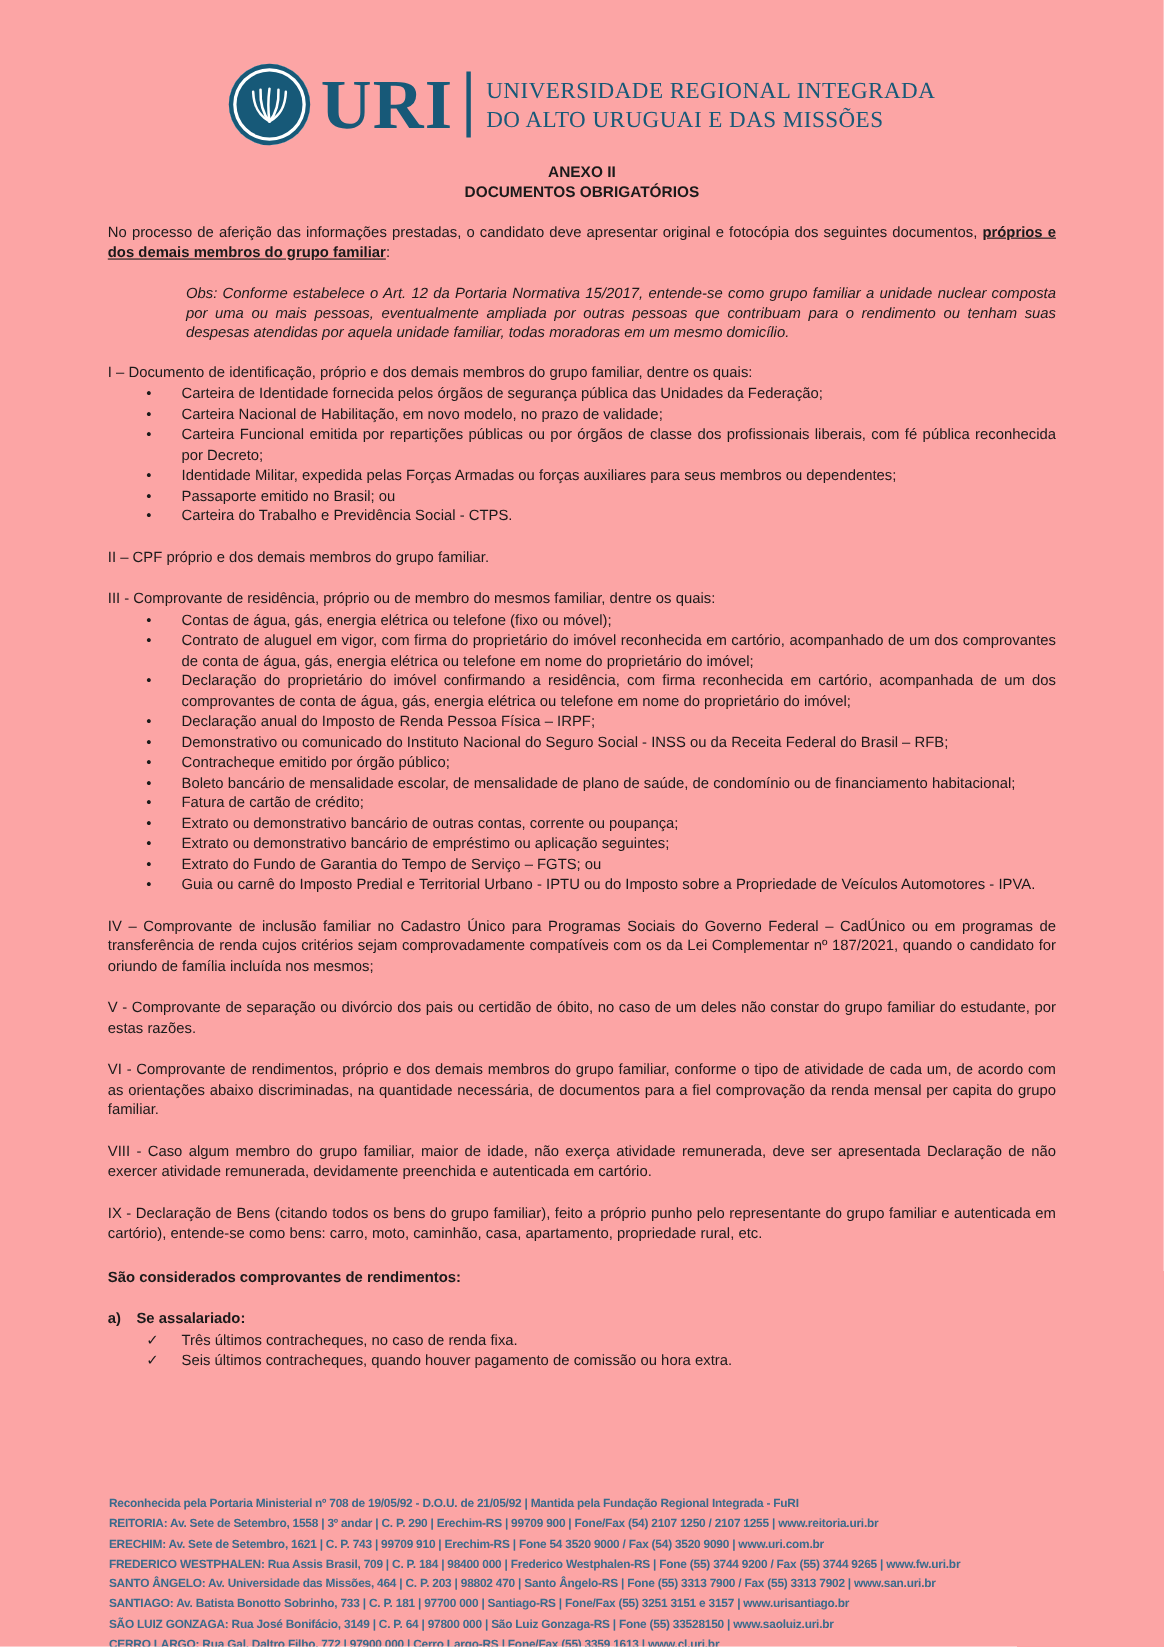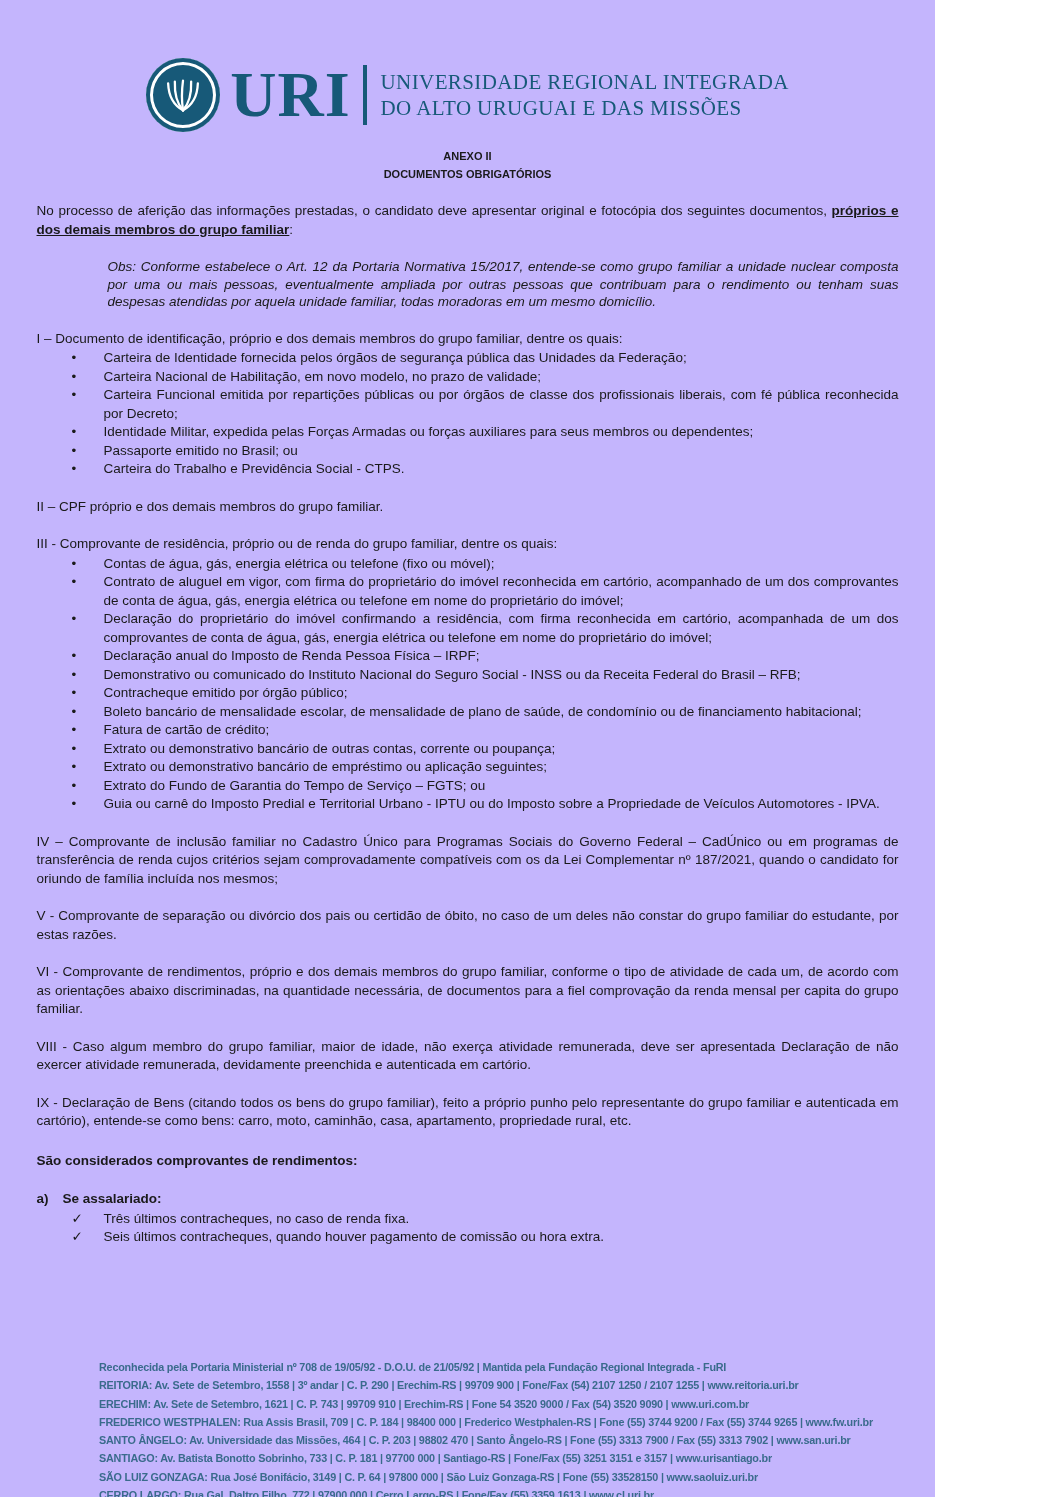--- a/index.html
+++ b/index.html
@@ -1,20 +1,20 @@
 <!DOCTYPE html>
 <html lang="pt"><head>
 <meta charset="utf-8">
 <style>
   html,body{margin:0;padding:0;background:#ffffff;}
   .page{
     position:relative;
-    width:935px;
+    width:1058px;
     height:1497px;
-    background:#c4b5fd;
+    background:#fca5a5;
     font-family:"Liberation Sans", sans-serif;
     color:#1a1a1a;
     overflow:hidden;
   }
   
   .logo-row{
     padding-top:58px;
     display:flex;
     justify-content:center;
     align-items:center;
@@ -51,21 +51,21 @@
   
   .content{
     width:862px;
     margin:0 auto;
     font-size:13.5px;
     line-height:18.5px;
   }
   .title-block{
     text-align:center;
     font-weight:bold;
-    font-size:11px;
+    font-size:14px;
     line-height:18px;
     margin-top:15px;
   }
   .intro{
     margin-top:19px;
     text-align:justify;
   }
   .intro .emph{
     font-weight:bold;
     text-decoration:underline;
@@ -191,21 +191,21 @@
             <span class="btext">Carteira do Trabalho e Previdência Social - CTPS.</span>
           </li>
       </ul>
     </div>
 
     <div class="section">
       <div class="section-heading">II – CPF próprio e dos demais membros do grupo familiar.</div>
     </div>
 
     <div class="section">
-      <div class="section-heading">III - Comprovante de residência, próprio ou de renda do grupo familiar, dentre os quais:</div>
+      <div class="section-heading">III - Comprovante de residência, próprio ou de membro do mesmos familiar, dentre os quais:</div>
       <ul class="bullets">
         <li>
             <span class="marker">•</span>
             <span class="btext">Contas de água, gás, energia elétrica ou telefone (fixo ou móvel);</span>
           </li>
         <li>
             <span class="marker">•</span>
             <span class="btext">Contrato de aluguel em vigor, com firma do proprietário do imóvel reconhecida em cartório, acompanhado de um dos comprovantes de conta de água, gás, energia elétrica ou telefone em nome do proprietário do imóvel;</span>
           </li>
         <li>

